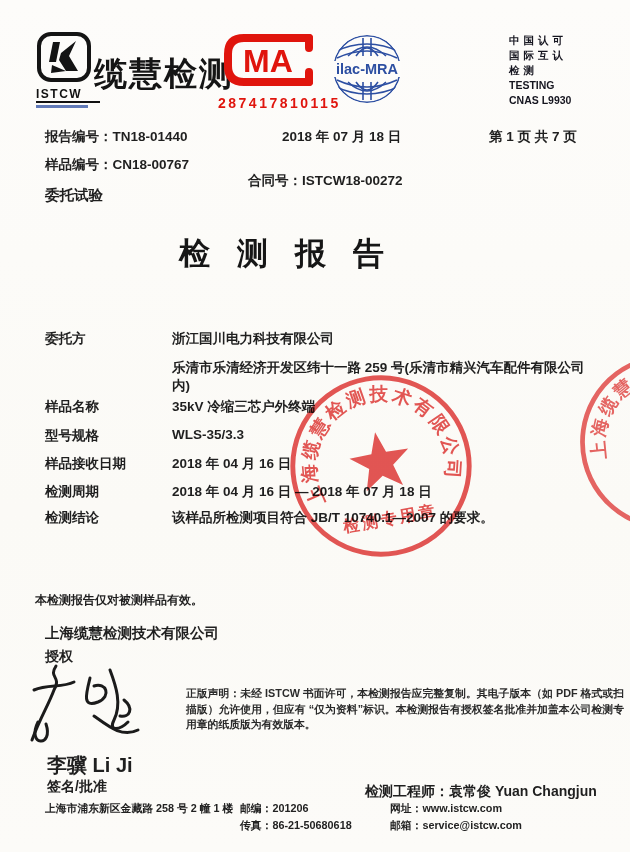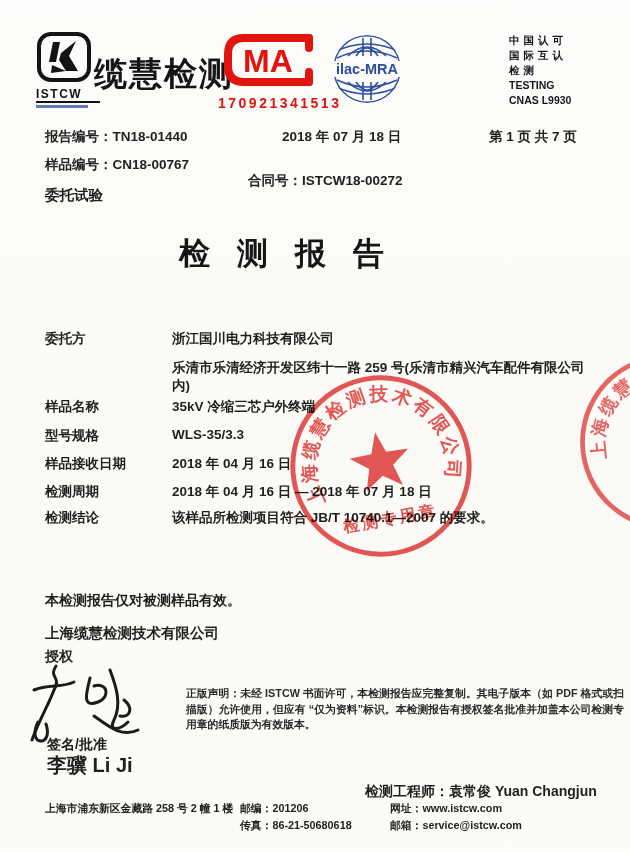--- a/index.html
+++ b/index.html
@@ -57,21 +57,21 @@
   </div>
 
   <div class="abs istcw-word" style="left:94px; top:52px;">缆慧检测</div>
 
   <div class="abs" style="left:218px; top:30px;">
     <svg width="104" height="60" viewBox="0 0 104 60">
       <path d="M91 8 L26 8 Q10 8 10 24 L10 36 Q10 52 26 52 L91 52" fill="none" stroke="#e0150d" stroke-width="8" stroke-linecap="round"></path>
       <path d="M91 8 L91 18 M91 52 L91 42" stroke="#e0150d" stroke-width="8" stroke-linecap="round"></path>
       <text x="50" y="42" font-size="32" font-weight="800" fill="#e0150d" text-anchor="middle" font-family="Liberation Sans, sans-serif">MA</text>
     </svg>
-    <div class="cma-num" style="margin-top:1px; text-align:center;">170921341513</div>
+    <div class="cma-num" style="margin-top:1px; text-align:center;">287417810115</div>
   </div>
 
   <div class="abs" style="left:330px; top:32px;">
     <svg width="74" height="74" viewBox="0 0 74 74">
       <defs>
           <clipPath id="ilacClip">
             <circle cx="37" cy="37" r="34"></circle>
           </clipPath>
         </defs>
       <g clip-path="url(#ilacClip)" stroke="#2d4fa2" stroke-width="1.6" fill="none">
@@ -133,38 +133,38 @@
   </div>
   <div class="drow" style="top:483px;">
     <span class="lab">检测周期</span>
     <span class="val">2018 年 04 月 16 日 — 2018 年 07 月 18 日</span>
   </div>
   <div class="drow" style="top:509px;">
     <span class="lab">检测结论</span>
     <span class="val">该样品所检测项目符合 JB/T 10740.1—2007 的要求。</span>
   </div>
 
-  <div class="abs meta" style="left:45px; top:592px; font-size:14px;">本检测报告仅对被测样品有效。</div>
+  <div class="abs meta" style="left:35px; top:592px; font-size:12px;">本检测报告仅对被测样品有效。</div>
   <div class="abs meta" style="left:45px; top:624px; font-size:14.5px;">上海缆慧检测技术有限公司</div>
   <div class="abs meta" style="left:45px; top:648px; font-size:14px;">授权</div>
 
   <svg class="abs" style="left:18px; top:660px;" width="130" height="92" viewBox="0 0 130 92">
     <g fill="none" stroke="#1b1b1b" stroke-width="3" stroke-linecap="round">
       <path d="M38,6 C30,18 44,16 36,30 C30,46 22,58 14,80"></path>
       <path d="M16,30 C30,24 44,28 56,22"></path>
       <path d="M20,62 C8,86 36,88 28,64"></path>
       <path d="M72,18 C68,34 64,48 80,42 C94,36 88,22 76,26"></path>
       <path d="M92,10 C98,26 104,44 96,60 C90,72 102,70 110,62"></path>
       <path d="M76,56 C90,66 104,78 120,70"></path>
       <path d="M106,40 C116,48 112,58 102,56"></path>
     </g>
   </svg>
 
   <div class="abs meta" style="left:47px; top:752px; font-size:20px;">李骥 Li Ji</div>
-  <div class="abs meta" style="left:47px; top:736px; font-size:14px;">签名/批准</div>
+  <div class="abs meta" style="left:47px; top:778px; font-size:14px;">签名/批准</div>
 
   <div class="abs para" style="left:186px; top:686px; width:438px;">正版声明：未经 ISTCW 书面许可，本检测报告应完整复制。其电子版本（如 PDF 格式或扫描版）允许使用，但应有 “仅为资料”标识。本检测报告有授权签名批准并加盖本公司检测专用章的纸质版为有效版本。</div>
 
   <div class="abs meta" style="left:365px; top:783px; font-size:14px;"><span>检测工程师：</span><span>袁常俊 Yuan Changjun</span></div>
 
   <div class="abs foot" style="left:45px; top:800px;">
     <div>上海市浦东新区金藏路 258 号 2 幢 1 楼</div>
   </div>
   <div class="abs foot" style="left:240px; top:800px;">
     <div>邮编：201206</div>

